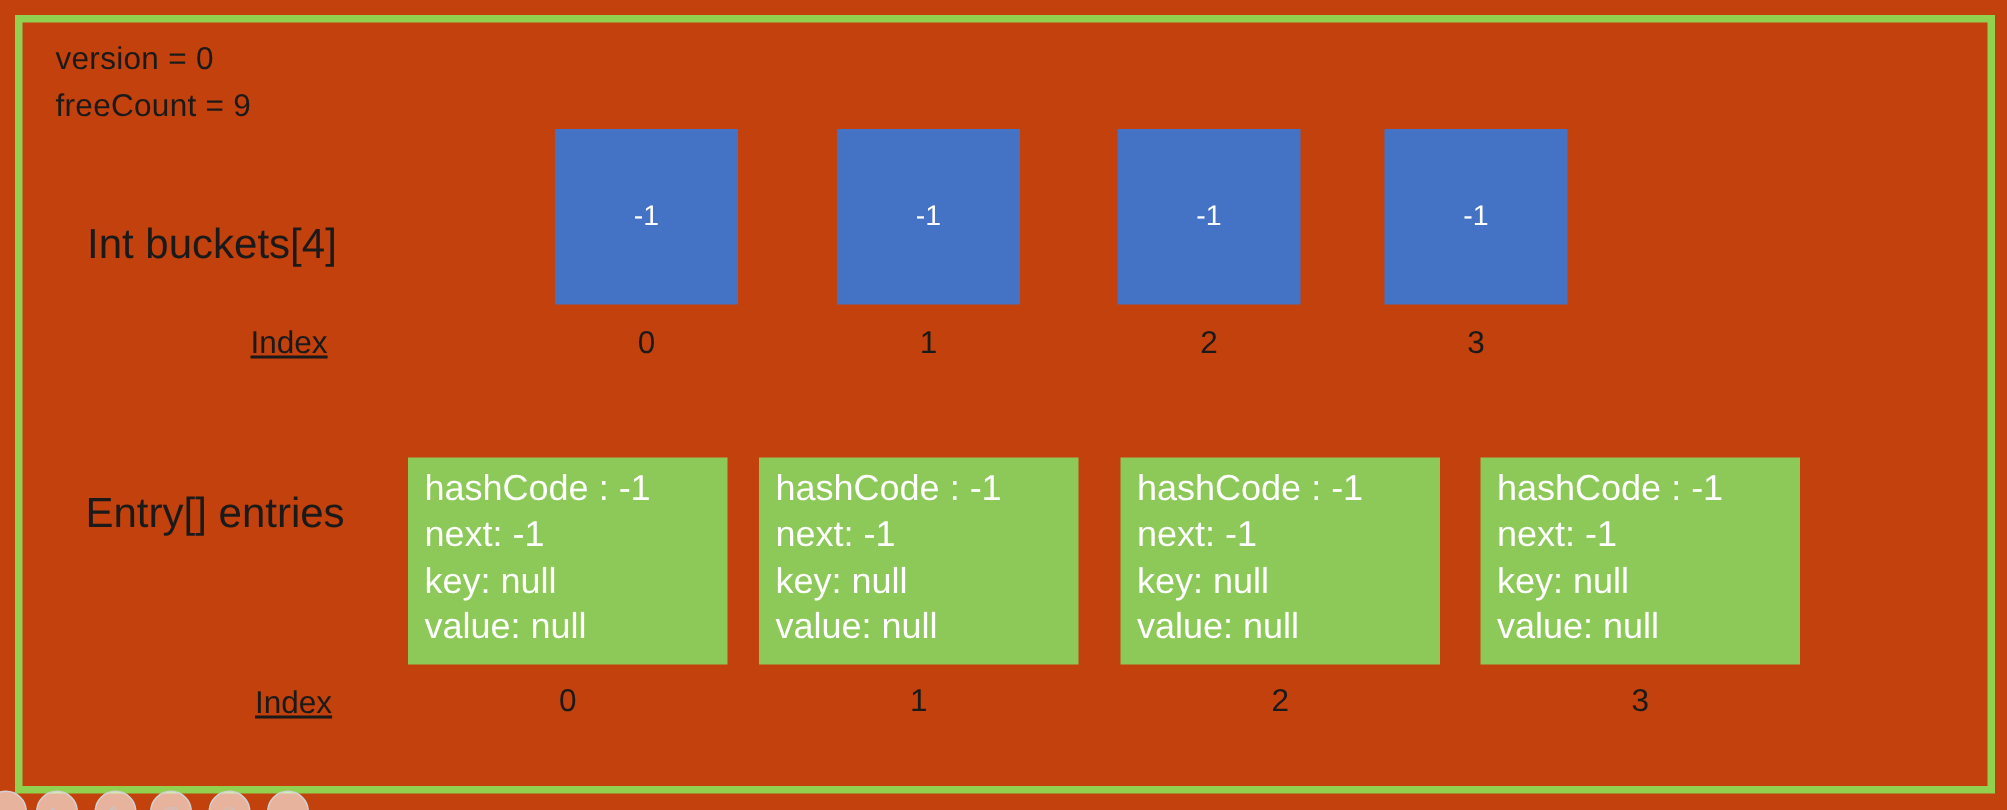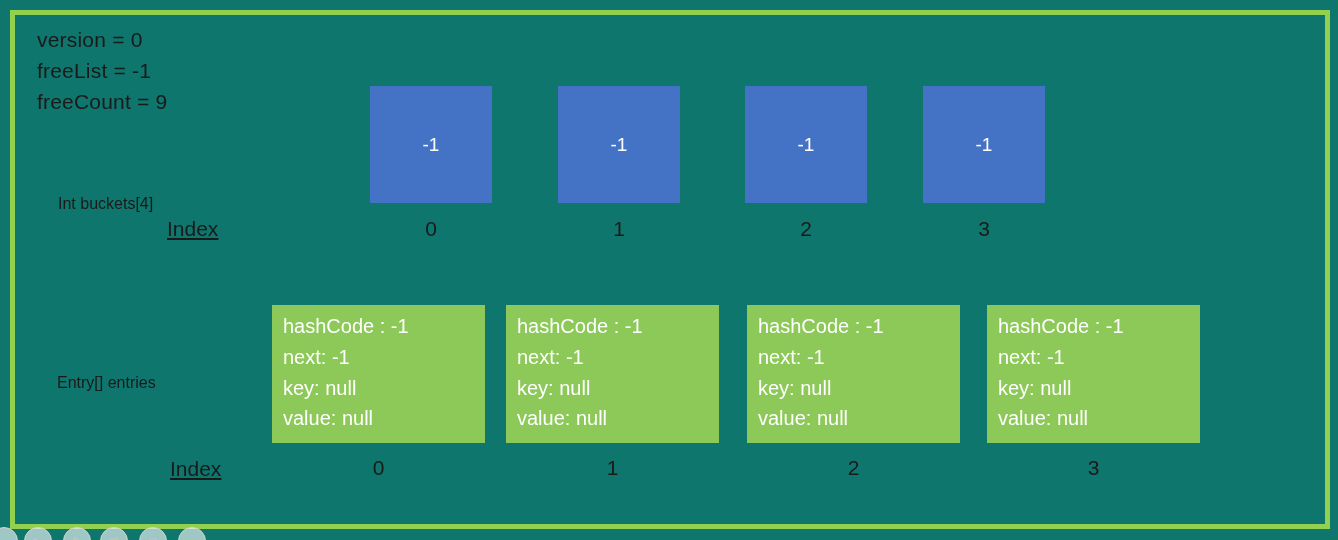--- a/index.html
+++ b/index.html
@@ -8,21 +8,21 @@
     background: #ffffff;
     width: 1338px;
     height: 540px;
     overflow: hidden;
     font-family: "Liberation Sans", sans-serif;
   }
   .canvas {
     position: relative;
     width: 1338px;
     height: 540px;
-    background: #0f766e;
+    background: #c2410c;
   }
   .slide-frame {
     position: absolute;
     left: 10px;
     top: 10px;
     width: 1320px;
     height: 519px;
     box-sizing: border-box;
     border: 5px solid #92D050;
     background: transparent;
@@ -31,24 +31,23 @@
     position: absolute;
     left: 37px;
     top: 24px;
     font-size: 21px;
     line-height: 31px;
     color: #1a1a1a;
     letter-spacing: 0.2px;
   }
   .array-label {
     position: absolute;
-    font-size: 16px;
+    font-size: 28px;
     color: #1a1a1a;
     white-space: nowrap;
-    margin-top: 48px;
   }
   .buckets-label { left: 58px; top: 147px; }
   .entries-label { left: 57px; top: 326px; }
 
   .bucket-cell {
     position: absolute;
     top: 86px;
     width: 122px;
     height: 117px;
     background: #4472C4;
@@ -85,21 +84,21 @@
   .bucket-idx.i3 { left: 923px; }
 
   .entry-cell {
     position: absolute;
     top: 305px;
     width: 213px;
     height: 138px;
     box-sizing: border-box;
     background: #8DC958;
     color: #ffffff;
-    font-size: 20px;
+    font-size: 24px;
     line-height: 30.8px;
     padding: 6px 10px 0 11px;
     white-space: nowrap;
     overflow: hidden;
   }
   .entry-cell.c0 { left: 272px; }
   .entry-cell.c1 { left: 506px; }
   .entry-cell.c2 { left: 747px; }
   .entry-cell.c3 { left: 987px; }
 
@@ -132,21 +131,20 @@
 </style>
 </head>
 <body>
 
 <div class="canvas">
 
   <div class="slide-frame"></div>
 
   <div class="state-vars">
     <div>version = 0</div>
-    <div>freeList = -1</div>
     <div>freeCount = 9</div>
   </div>
 
   <div class="array-label buckets-label">Int buckets[4]</div>
 
   <div class="bucket-cell c0">
     <span>-1</span>
   </div>
   <div class="bucket-cell c1">
     <span>-1</span>

